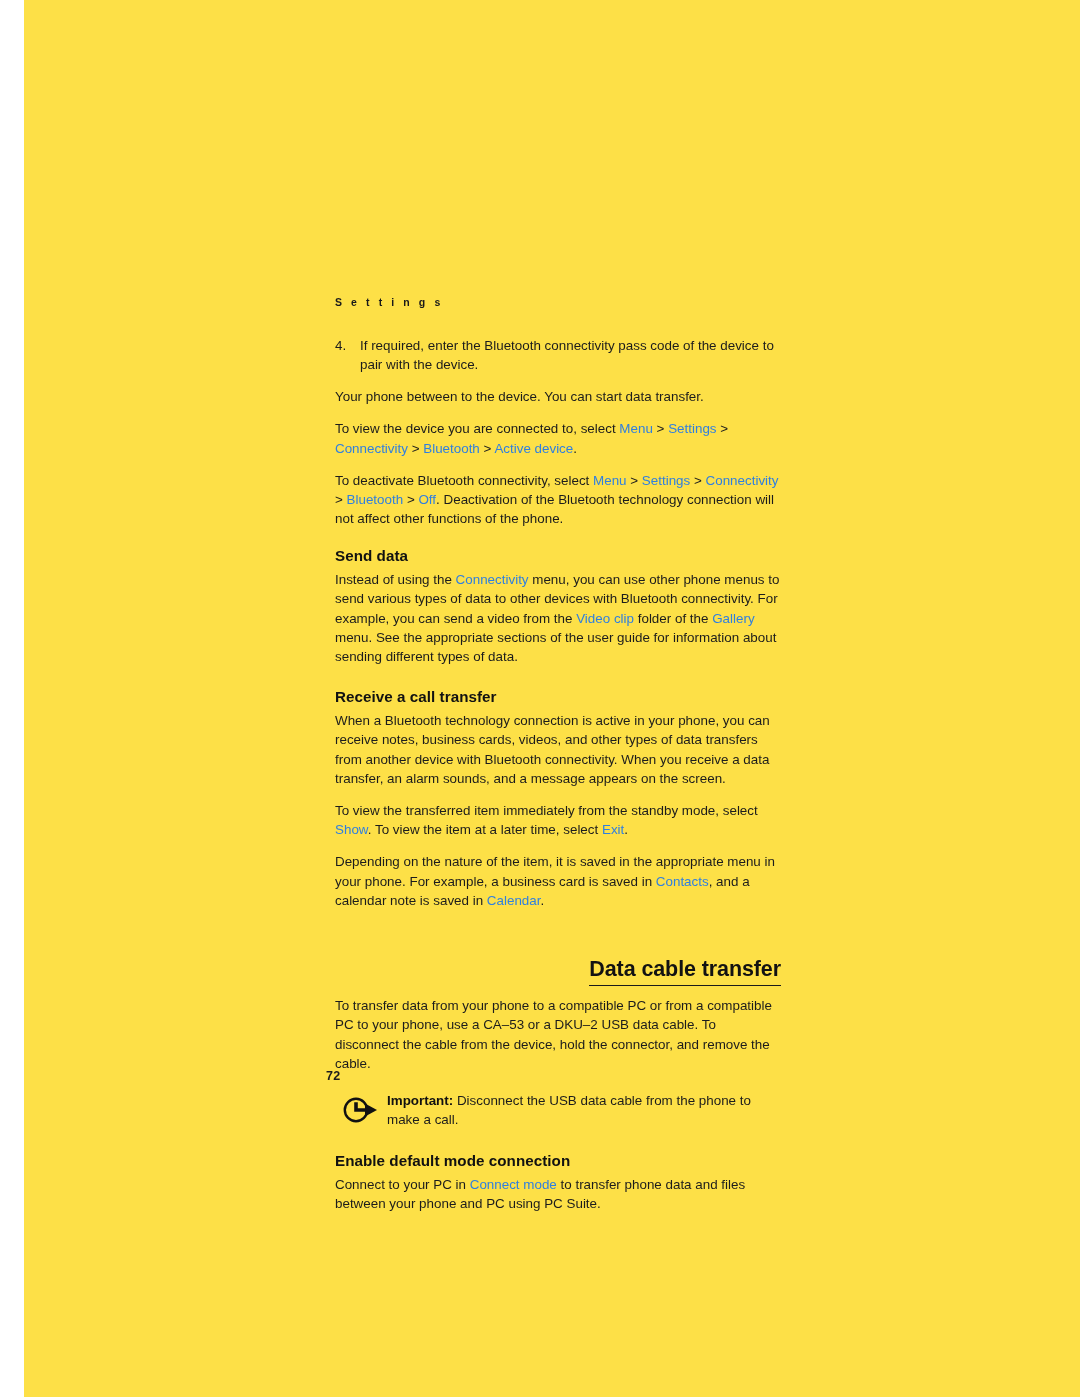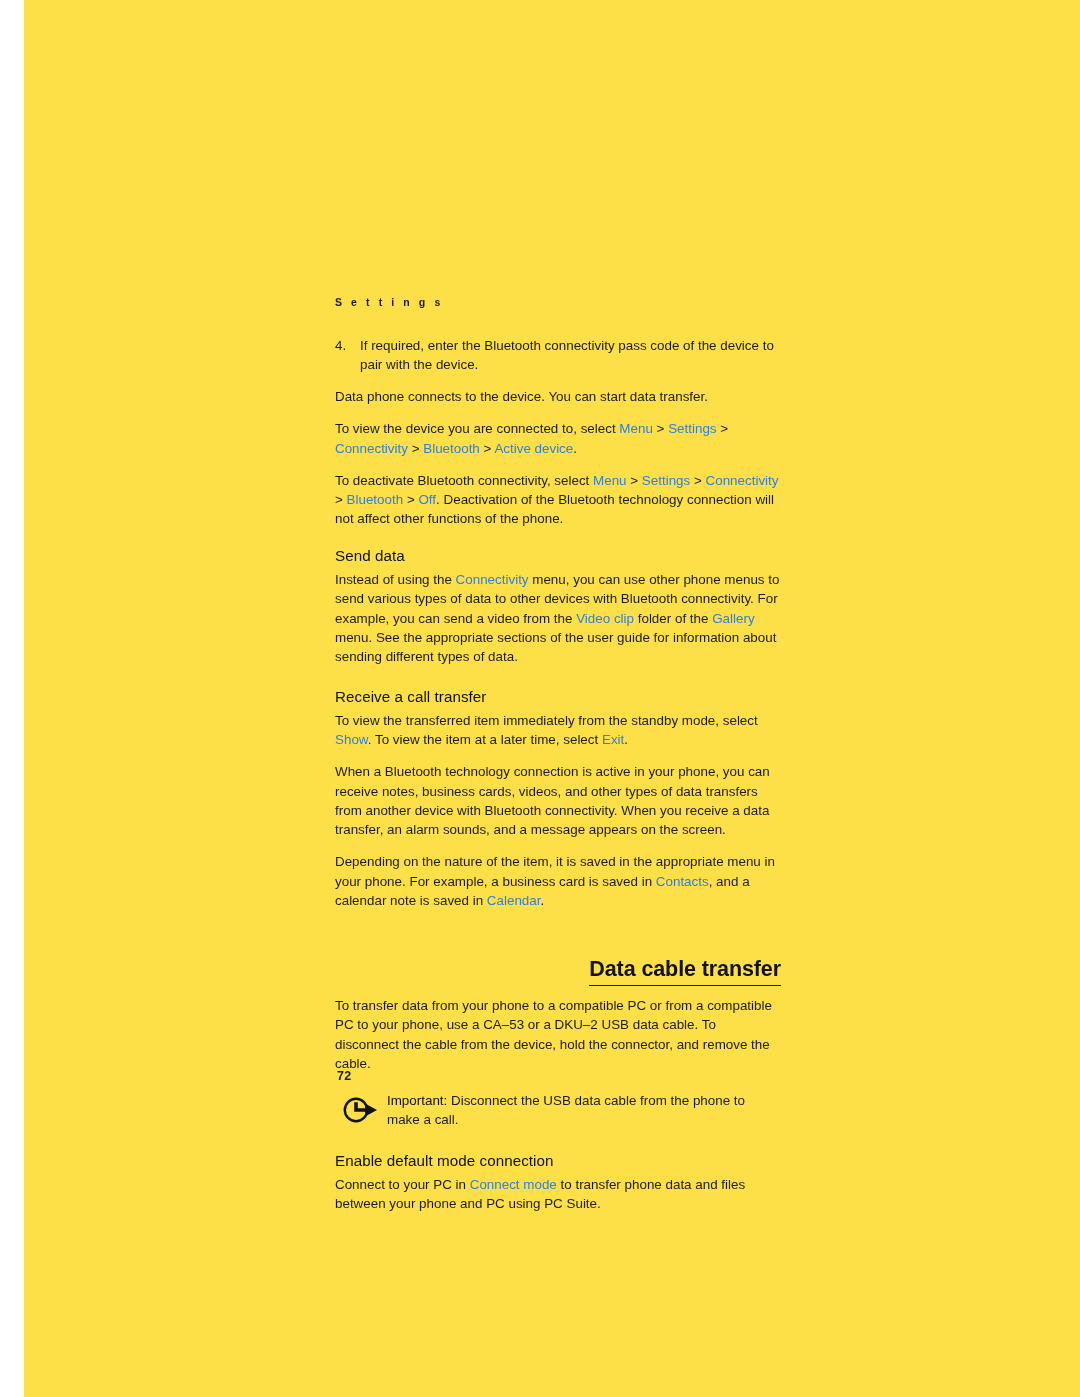--- a/index.html
+++ b/index.html
@@ -76,21 +76,21 @@
   }
   .sep {
     color: #1c1c1c;
     font-style: normal;
   }
 
   
   h3.sub-heading {
     margin: 20px 0 4px 0;
     font-size: 15.2px;
-    font-weight: 400;
+    font-weight: 700;
     line-height: 20px;
     color: #111111;
     letter-spacing: 0.05px;
   }
   h3.sub-heading.first {
     margin-top: 17px;
   }
 
   
   h2.section-heading {
@@ -125,28 +125,28 @@
     width: 38px;
     height: 30px;
   }
   .note-text {
     font-size: 13.4px;
     line-height: 19.4px;
     color: #1c1c1c;
     margin: 0;
   }
   .note-text .lead {
-    font-weight: 400;
+    font-weight: 700;
     color: #111111;
   }
 
   
   .page-number {
     position: absolute;
-    left: 313px;
+    left: 302px;
     top: 1070px;
     font-size: 12.5px;
     font-weight: 700;
     color: #1c1c1c;
     letter-spacing: 0.2px;
     line-height: 1;
   }
 </style>
 </head>
 <body>
@@ -155,35 +155,35 @@
 
   <div class="content-column">
 
     <div class="running-head">S e t t i n g s</div>
 
     <div class="numbered-item">
       <span class="marker">4.</span>
       <span>If required, enter the Bluetooth connectivity pass code of the device to pair with the device.</span>
     </div>
 
-    <p class="body">Data phone connects to the device. You can start data transfer.</p>
+    <p class="body">Your phone between to the device. You can start data transfer.</p>
 
     <p class="body"><span>To view the device you are connected to, select </span><span class="ref">Menu</span><span class="sep"> </span><span class="sep">&gt;</span><span class="sep"> </span><span class="ref">Settings</span><span class="sep"> </span><span class="sep">&gt;</span><span class="sep"> </span><span class="ref">Connectivity</span><span class="sep"> </span><span class="sep">&gt;</span><span class="sep"> </span><span class="ref">Bluetooth</span><span class="sep"> </span><span class="sep">&gt;</span><span class="sep"> </span><span class="ref">Active device</span><span class="sep">.</span></p>
 
     <p class="body"><span>To deactivate Bluetooth connectivity, select </span><span class="ref">Menu</span><span class="sep"> </span><span class="sep">&gt;</span><span class="sep"> </span><span class="ref">Settings</span><span class="sep"> </span><span class="sep">&gt;</span><span class="sep"> </span><span class="ref">Connectivity</span><span class="sep"> </span><span class="sep">&gt;</span><span class="sep"> </span><span class="ref">Bluetooth</span><span class="sep"> </span><span class="sep">&gt;</span><span class="sep"> </span><span class="ref">Off</span><span>. Deactivation of the Bluetooth technology connection will not affect other functions of the phone.</span></p>
 
     <h3 class="sub-heading first">Send data</h3>
 
     <p class="body"><span>Instead of using the </span><span class="ref">Connectivity</span><span> menu, you can use other phone menus to send various types of data to other devices with Bluetooth connectivity. For example, you can send a video from the </span><span class="ref">Video clip</span><span> folder of the </span><span class="ref">Gallery</span><span> menu. See the appropriate sections of the user guide for information about sending different types of data.</span></p>
 
     <h3 class="sub-heading">Receive a call transfer</h3>
 
+    <p class="body">When a Bluetooth technology connection is active in your phone, you can receive notes, business cards, videos, and other types of data transfers from another device with Bluetooth connectivity. When you receive a data transfer, an alarm sounds, and a message appears on the screen.</p>
+
     <p class="body"><span>To view the transferred item immediately from the standby mode, select </span><span class="ref">Show</span><span>. To view the item at a later time, select </span><span class="ref">Exit</span><span>.</span></p>
-
-    <p class="body">When a Bluetooth technology connection is active in your phone, you can receive notes, business cards, videos, and other types of data transfers from another device with Bluetooth connectivity. When you receive a data transfer, an alarm sounds, and a message appears on the screen.</p>
 
     <p class="body"><span>Depending on the nature of the item, it is saved in the appropriate menu in your phone. For example, a business card is saved in </span><span class="ref">Contacts</span><span>, and a calendar note is saved in </span><span class="ref">Calendar</span><span>.</span></p>
 
     <span class="section-heading-wrap">
       <h2 class="section-heading">Data cable transfer</h2>
     </span>
 
     <p class="body">To transfer data from your phone to a compatible PC or from a compatible PC to your phone, use a CA–53 or a DKU–2 USB data cable. To disconnect the cable from the device, hold the connector, and remove the cable.</p>
 
     <div class="note-block">

